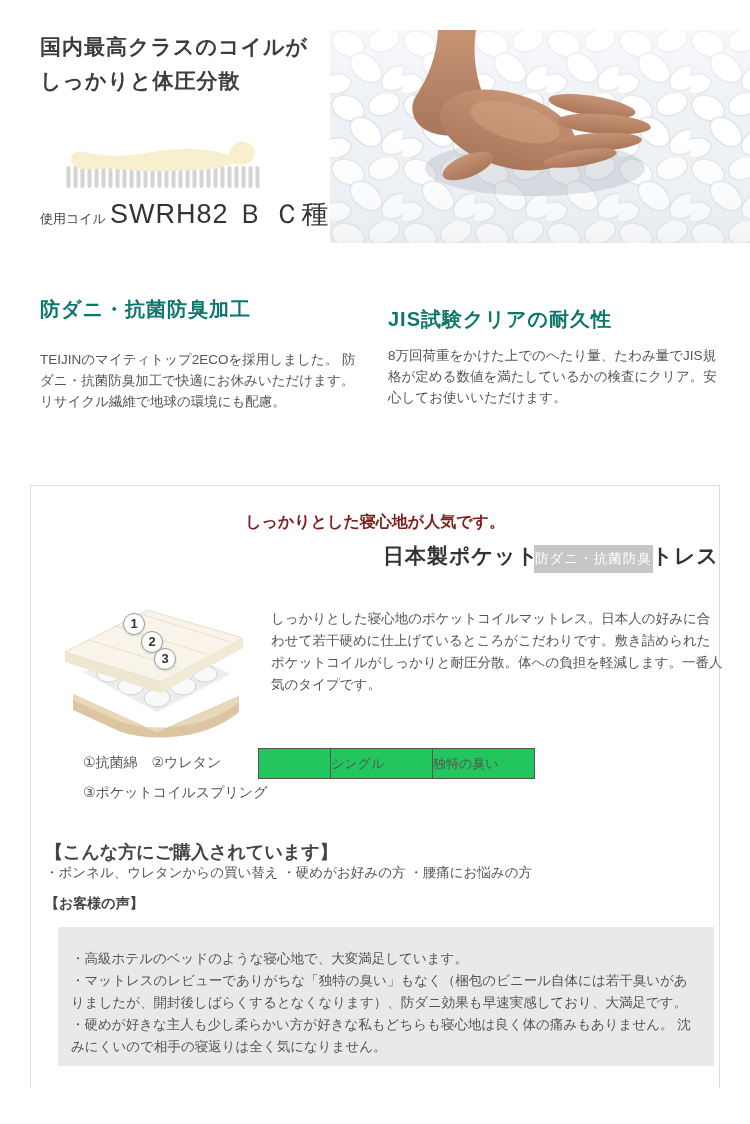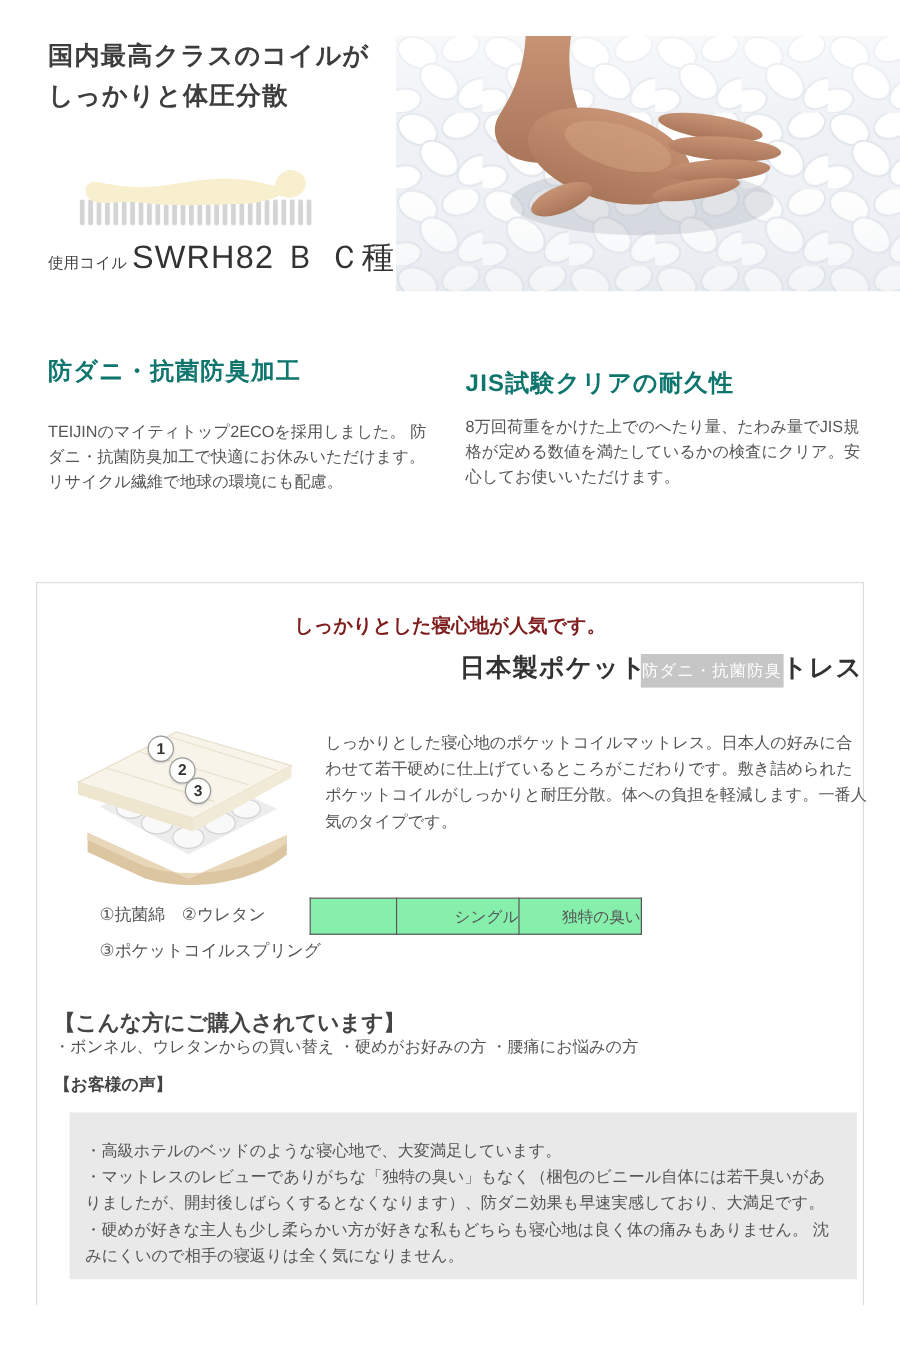--- a/index.html
+++ b/index.html
@@ -45,22 +45,22 @@
   .callout.c3 { left:95px; top:50px; }
 
   .product-desc { position:absolute; left:240px; top:122px; width:452px;
                   font-size:13.5px; line-height:22px; color:#555; }
 
   .legend { position:absolute; left:24px; font-size:14px; color:#555;margin-left:28px; }
   .legend-1 { top:268px; }
   .legend-2 { top:298px; }
 
   table.coil-table { position:absolute; left:227px; top:262px; border-collapse:collapse; }
-  table.coil-table th, table.coil-table td { border:1px solid #555; text-align:right;
-       font-weight:normal; color:#555; background:#86efac; }
+  table.coil-table th, table.coil-table td { border:1px solid #555; text-align:left;
+       font-weight:normal; color:#555; background:#22c55e; }
   table.coil-table .hrow th { width:102px; height:30px; font-size:13px; }
   table.coil-table .hrow th:first-child { width:72px; }
   table.coil-table .drow td { height:38px; font-size:13px; }
   table.coil-table .drow td.num { font-size:20px; font-weight:bold; color:#111; }
 
   .recommend-heading { position:absolute; left:14px; top:354px; font-size:18px;
                        font-weight:bold; color:#444; }
   .recommend-items { position:absolute; left:14px; top:378px; font-size:13.5px; color:#555; }
   .voice-heading { position:absolute; left:14px; top:409px; font-size:14px;
                    font-weight:bold; color:#444; }

